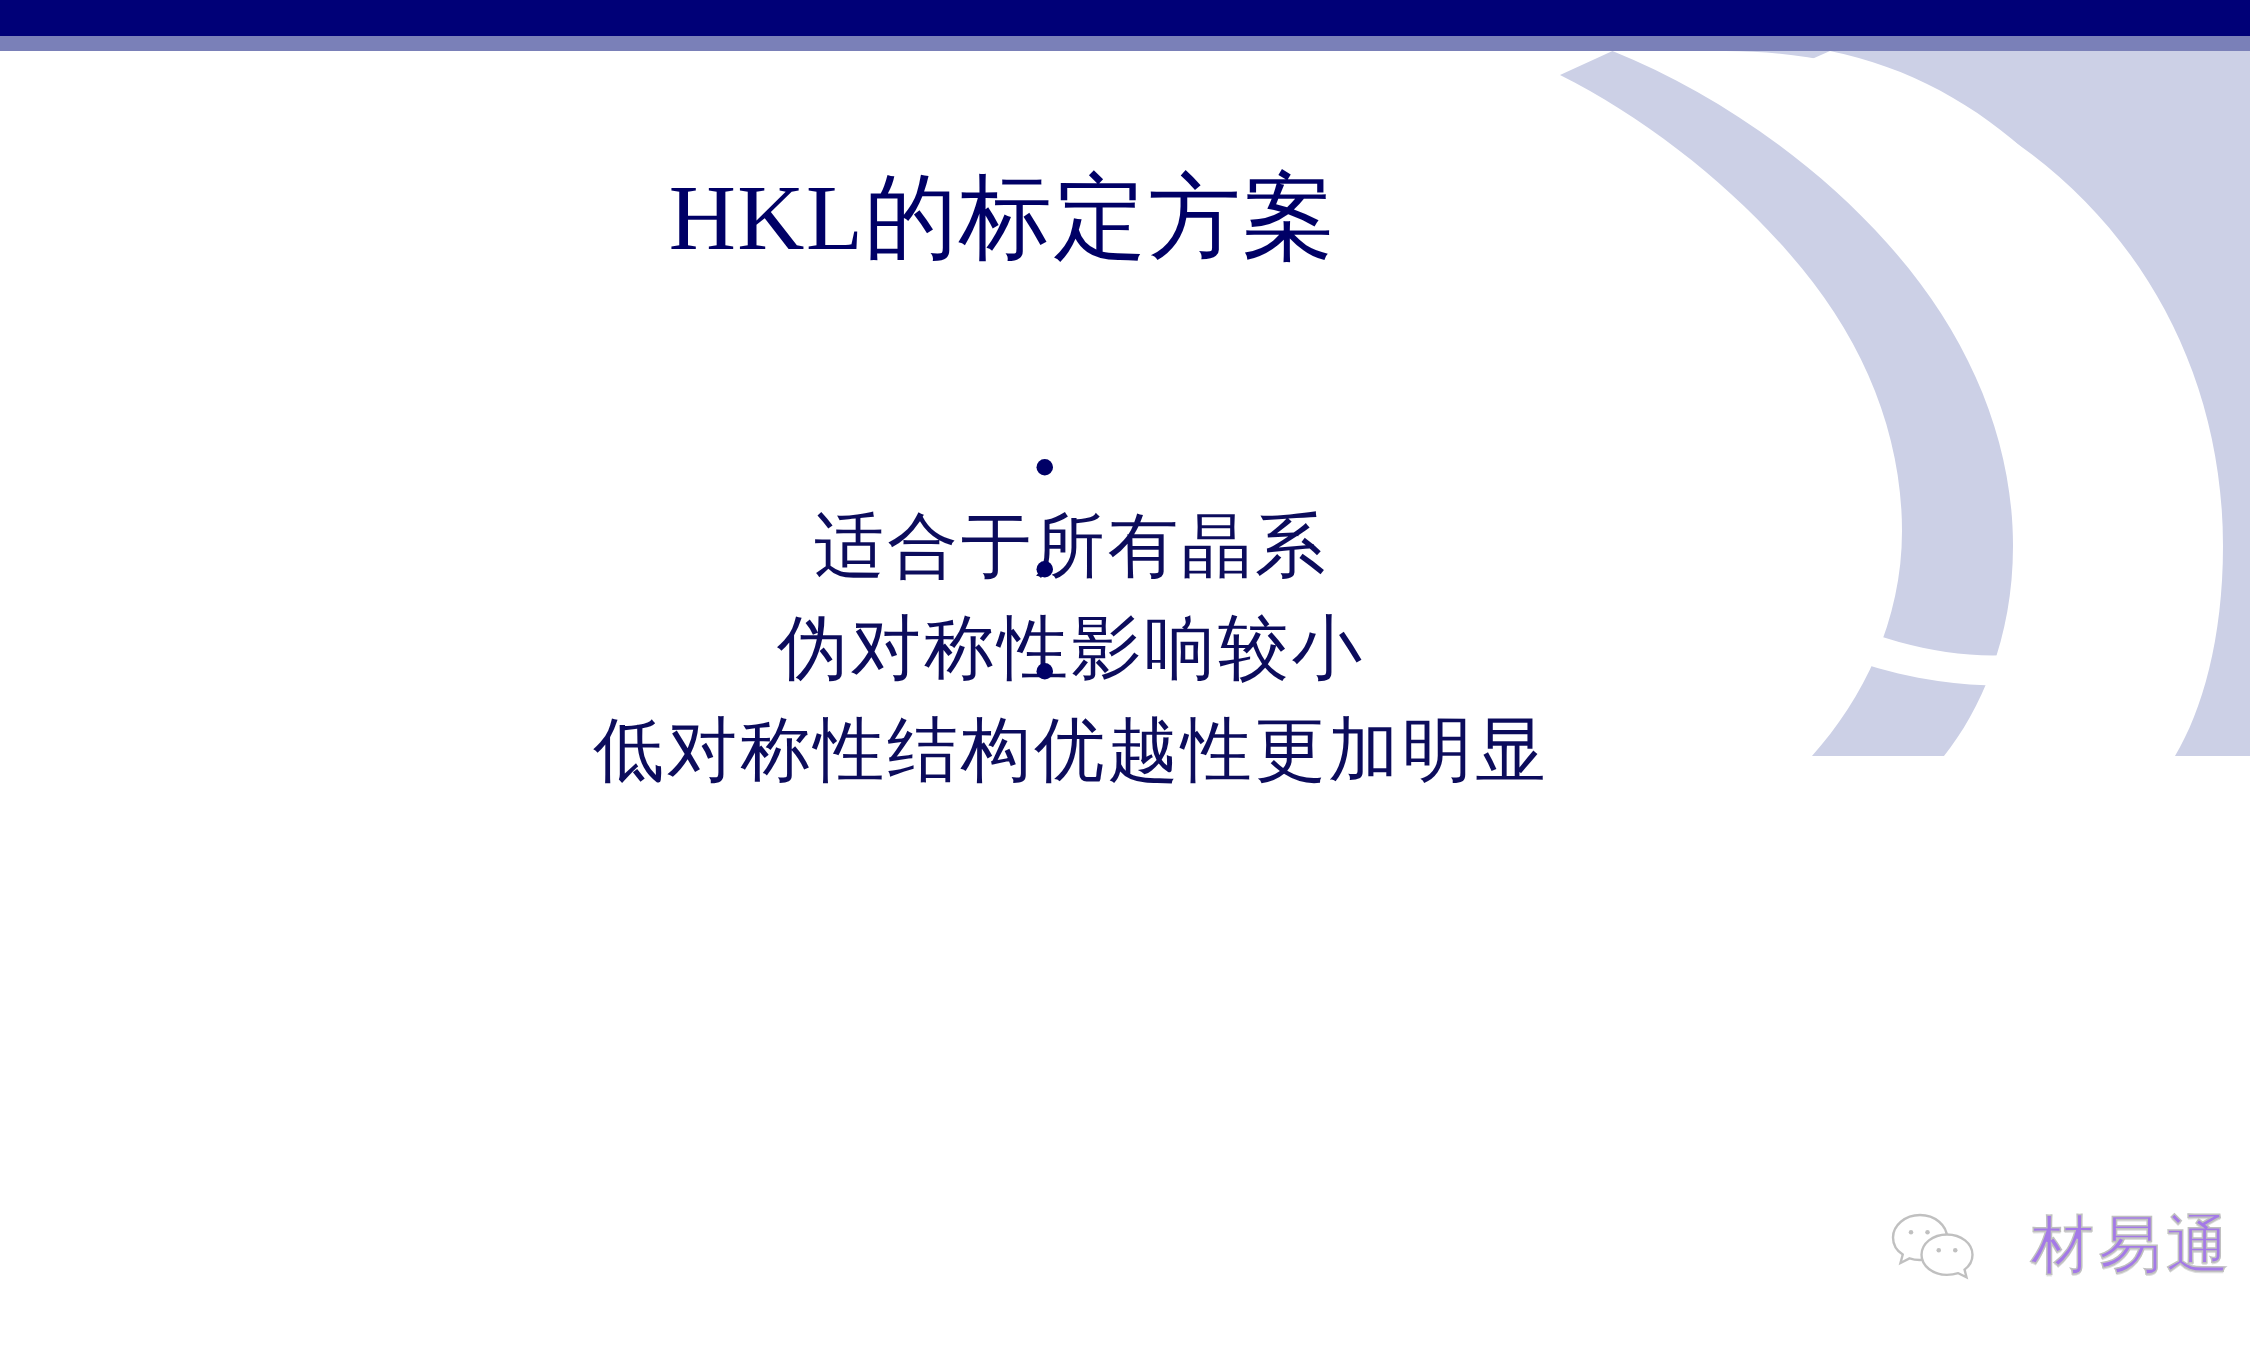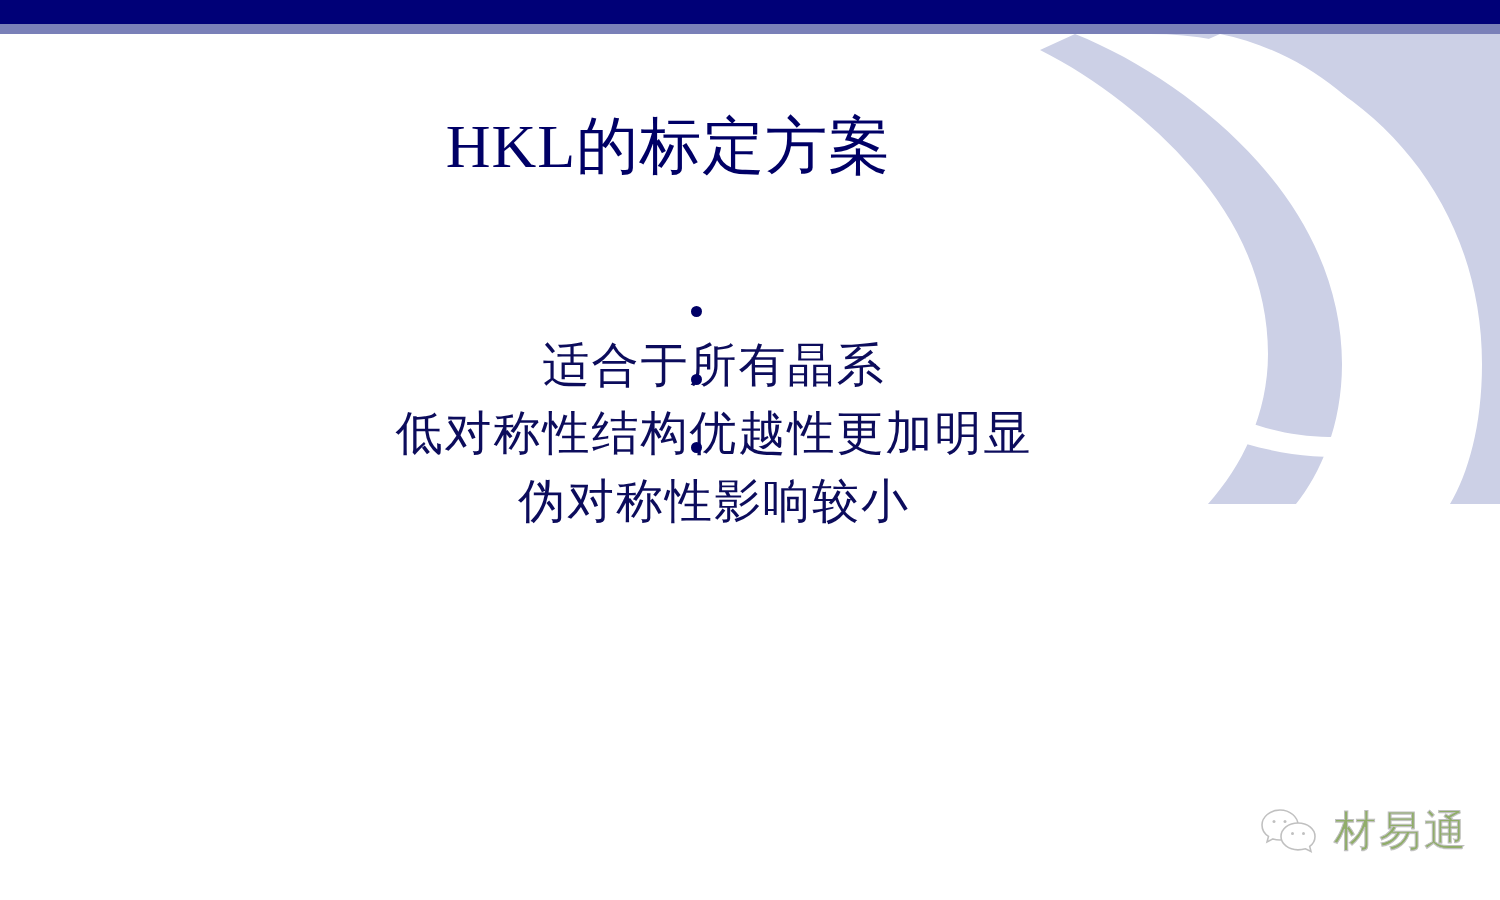--- a/index.html
+++ b/index.html
@@ -120,24 +120,25 @@
   #wechat-icon {
     width: 64px;
     height: 50px;
     flex: 0 0 64px;
   }
   #wechat-icon svg { display: block; }
   #watermark-text {
     font-size: 42px;
     line-height: 48px;
     letter-spacing: 3px;
-    color: #4d7c0f;
+    color: #6d28d9;
     -webkit-text-stroke: 1px #9a9a9a;
     text-shadow: 0 1px 0 #c9c9c9;
     white-space: nowrap;
+    margin-left: 20px;
   }
 </style>
 </head>
 <body>
 
 <div id="slide">
 
   <div id="top-bar-dark"></div>
   <div id="top-bar-light"></div>
 
@@ -200,28 +201,28 @@
       <span class="bullet-marker">
         <span class="bullet-dot"></span>
       </span>
       <span class="bullet-text">适合于所有晶系</span>
     </div>
 
     <div class="bullet-row">
       <span class="bullet-marker">
         <span class="bullet-dot"></span>
       </span>
-      <span class="bullet-text">低对称性结构优越性更加明显</span>
+      <span class="bullet-text">伪对称性影响较小</span>
     </div>
 
     <div class="bullet-row">
       <span class="bullet-marker">
         <span class="bullet-dot"></span>
       </span>
-      <span class="bullet-text">伪对称性影响较小</span>
+      <span class="bullet-text">低对称性结构优越性更加明显</span>
     </div>
 
   </div>
 
   <div id="watermark">
     <span id="wechat-icon">
       <svg viewBox="0 0 64 50" xmlns="http://www.w3.org/2000/svg">
 
         <path d="M 22 4
                  C 32 4 40 11 40 19

